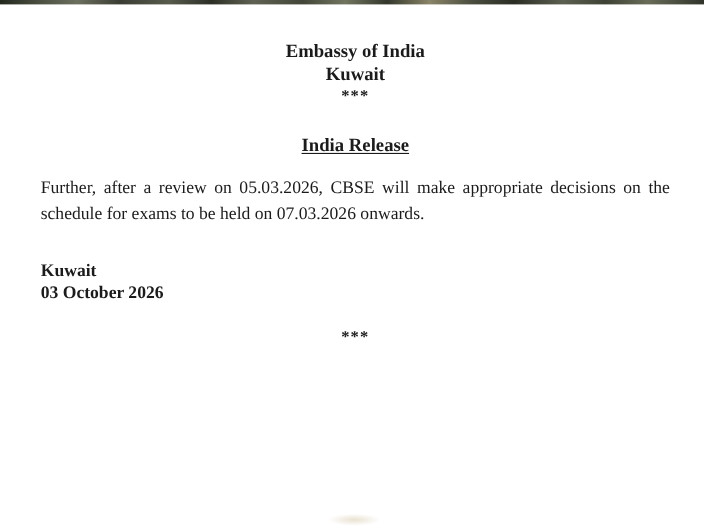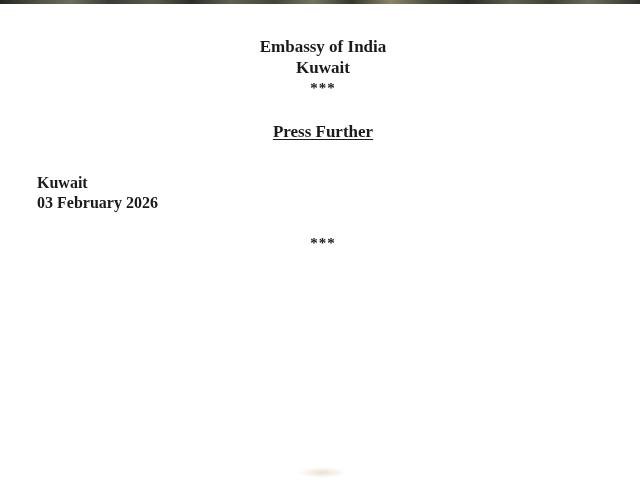--- a/index.html
+++ b/index.html
@@ -99,27 +99,28 @@
 <body>
 
 <div class="page">
 
   <div class="top-strip"></div>
 
   <header>
     <div class="org-name">Embassy of India</div>
     <div class="org-location">Kuwait</div>
     <div class="header-sep">***</div>
-    <h1 class="doc-title">Press Further</h1>
+    <h1 class="doc-title">India Release</h1>
   </header>
 
   <main>
+    <p>Further, after a review on 05.03.2026, CBSE will make appropriate decisions on the schedule for exams to be held on 07.03.2026 onwards.</p>
   </main>
 
   <footer>
     <div class="signoff-place">Kuwait</div>
-    <div class="signoff-date">03 February 2026</div>
+    <div class="signoff-date">03 October 2026</div>
     <div class="footer-sep">***</div>
   </footer>
 
   <div class="bottom-smudge"></div>
 
 </div>
 
 </body></html>

